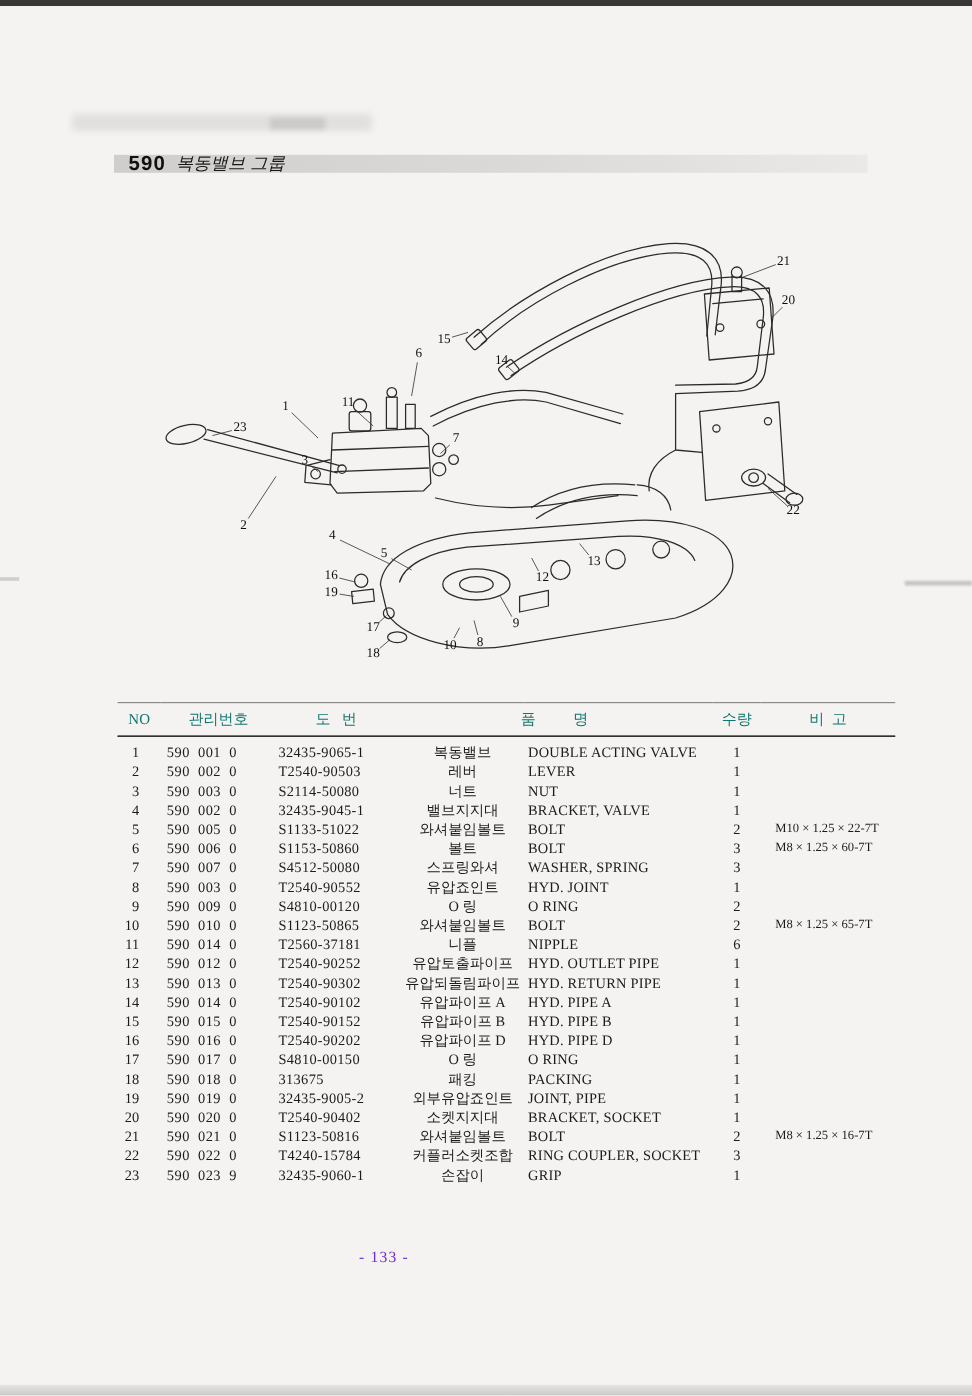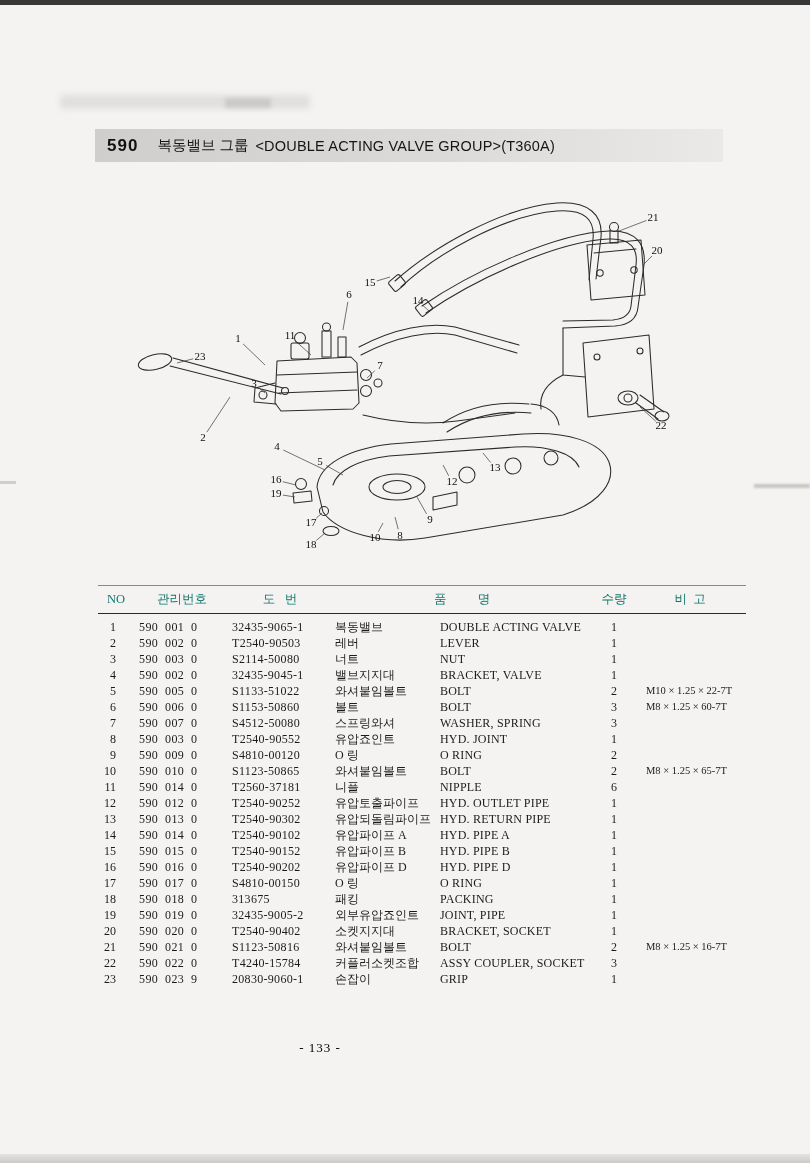--- a/index.html
+++ b/index.html
@@ -14,32 +14,32 @@
   .artifact { position:absolute; pointer-events:none; }
   #scan-top    { top:0; left:0; width:810px; height:5px; background:#1c1c1c; opacity:.88; }
   #smudge-a    { left:60;  left:60px;  top:95px;  width:250px; height:14px; background:#d8d7d5; filter:blur(3px); opacity:.7; }
   #smudge-b    { left:225px; top:98px;  width:46px;  height:10px; background:#b9b8b6; filter:blur(2px); opacity:.55; }
   #edge-right  { left:754px; top:484px; width:56px;  height:4px;  background:#c6c5c3; filter:blur(1px); }
   #edge-left   { left:0;     top:481px; width:16px;  height:3px;  background:#cfcecc; }
   #scan-bottom { left:0;     top:1154px; width:810px; height:9px; background:linear-gradient(#d8d7d5,#a9a8a6); opacity:.55; }
 
   
   #title-bar {
-    position:absolute; left:95px; top:129px; width:628px; height:33px;
+    position:absolute; left:95px; top:129px; width:628px; height:15px;
     background:linear-gradient(90deg,#cfcecc,#dbdad8 55%,#eae9e7);
     display:flex; align-items:center;
   }
   #section-no {
     font-family:"Liberation Sans", sans-serif; font-weight:bold;
     font-size:17px; letter-spacing:1px; margin-left:12px; color:#101010;
   }
   #page-title-kr, #page-title-en {
     font-family:"Liberation Sans", sans-serif; font-size:14.5px; color:#151515;
   }
-  #page-title-kr { margin-left:19px; }
+  #page-title-kr { margin-left:8px;font-style:italic; }
   #page-title-en { margin-left:7px; letter-spacing:.2px; }
 
   
   #diagram-wrap { position:absolute; left:95px; top:185px; width:660px; height:400px; }
   #diagram-svg { width:100%; height:100%; }
   .callout { font-size:11px; font-family:"Liberation Serif", serif; fill:#101010; text-anchor:middle; dominant-baseline:middle; }
   .leader  { stroke:#3a3a3a; stroke-width:.7; }
 
   
   #parts-table-wrap { position:absolute; left:98px; top:585px; width:650px; }
@@ -52,45 +52,44 @@
     vertical-align:middle;
   }
   tbody tr:first-child td { padding-top:5px; }
   tbody td {
     font-size:12px; height:16px; line-height:16px; white-space:pre;
     overflow:hidden; vertical-align:middle; color:#1b1b1b;
   }
   .td-no  { text-align:right; padding-right:18px; }
   .td-ctrl{ padding-left:5px; letter-spacing:.4px;margin-top:42px; }
   .td-dwg { padding-left:2px; letter-spacing:.3px; }
-  .td-kr  { padding-left:5px; }
+  .td-kr  { padding-left:5px;text-align:center; }
   .td-en  { padding-left:4px; letter-spacing:.2px; }
   .td-qty { text-align:center; }
   .td-rmk { padding-left:12px; font-size:10.5px; }
 
   
   #page-footer {
     position:absolute; left:0; top:1040px; width:640px;
-    text-align:center; font-size:13px; letter-spacing:1px; color:#000000;
+    text-align:center; font-size:13px; letter-spacing:1px; color:#6d28d9;
   }
 </style>
 </head>
 <body>
 
 <div class="artifact" id="scan-top"></div>
 <div class="artifact" id="smudge-a"></div>
 <div class="artifact" id="smudge-b"></div>
 <div class="artifact" id="edge-right"></div>
 <div class="artifact" id="edge-left"></div>
 <div class="artifact" id="scan-bottom"></div>
 
 <div id="title-bar">
   <span id="section-no">590</span>
   <span id="page-title-kr">복동밸브 그룹</span>
-  <span id="page-title-en">&lt;DOUBLE ACTING VALVE GROUP&gt;(T360A)</span>
 </div>
 
 <div id="diagram-wrap">
   <svg id="diagram-svg" viewBox="0 0 660 400" xmlns="http://www.w3.org/2000/svg">
     <g stroke="#2b2b2b" fill="none" stroke-width="1.05" stroke-linecap="round" stroke-linejoin="round">
 
       <path d="M300,96 C338,62 408,22 462,18 C494,16 508,30 506,52 L501,94"></path>
       <path d="M306,102 C342,68 410,30 462,26 C490,24 500,35 498,54 L494,95"></path>
 
       <path d="M327,121 C378,86 462,48 514,46 C542,45 551,60 549,80 L543,122 C542,134 533,140 520,141 L468,143"></path>
@@ -440,29 +439,29 @@
     <td class="td-en">BOLT</td>
     <td class="td-qty">2</td>
     <td class="td-rmk">M8 × 1.25 × 16-7T</td>
   </tr>
 
   <tr>
     <td class="td-no">22</td>
     <td class="td-ctrl">590  022  0</td>
     <td class="td-dwg">T4240-15784</td>
     <td class="td-kr">커플러소켓조합</td>
-    <td class="td-en">ASSY COUPLER, SOCKET</td>
+    <td class="td-en">RING COUPLER, SOCKET</td>
     <td class="td-qty">3</td>
     <td class="td-rmk"></td>
   </tr>
 
   <tr>
     <td class="td-no">23</td>
     <td class="td-ctrl">590  023  9</td>
-    <td class="td-dwg">20830-9060-1</td>
+    <td class="td-dwg">32435-9060-1</td>
     <td class="td-kr">손잡이</td>
     <td class="td-en">GRIP</td>
     <td class="td-qty">1</td>
     <td class="td-rmk"></td>
   </tr>
 </tbody>
   </table>
 </div>
 
 <div id="page-footer">- 133 -</div>

